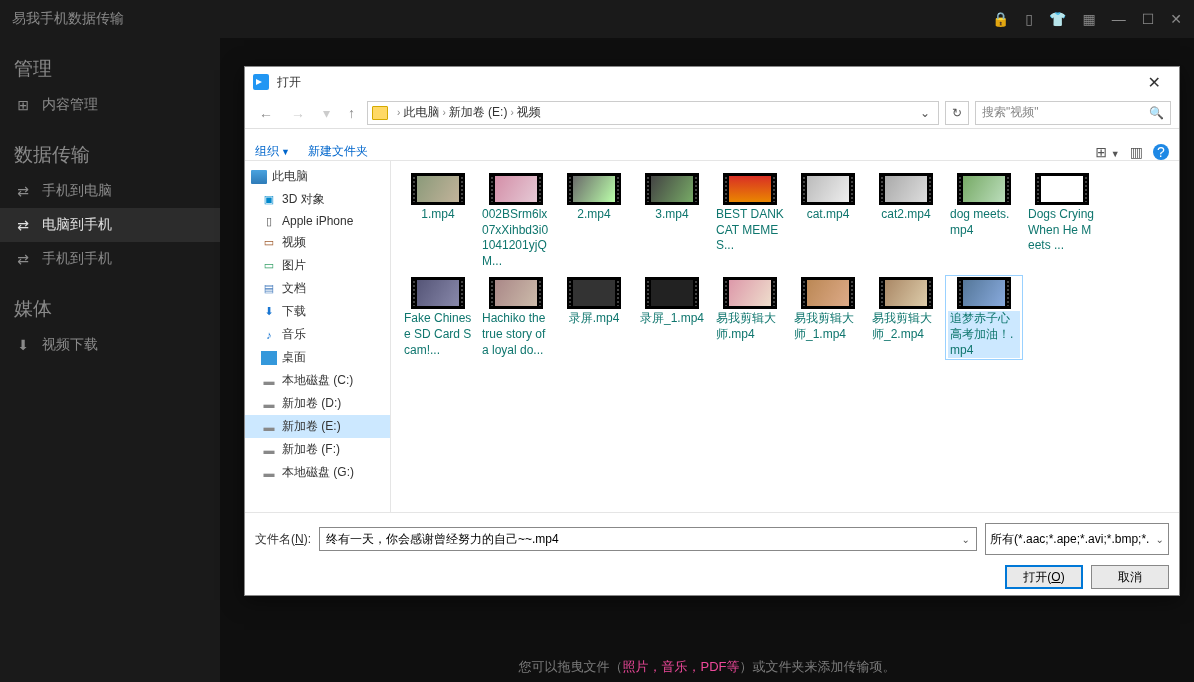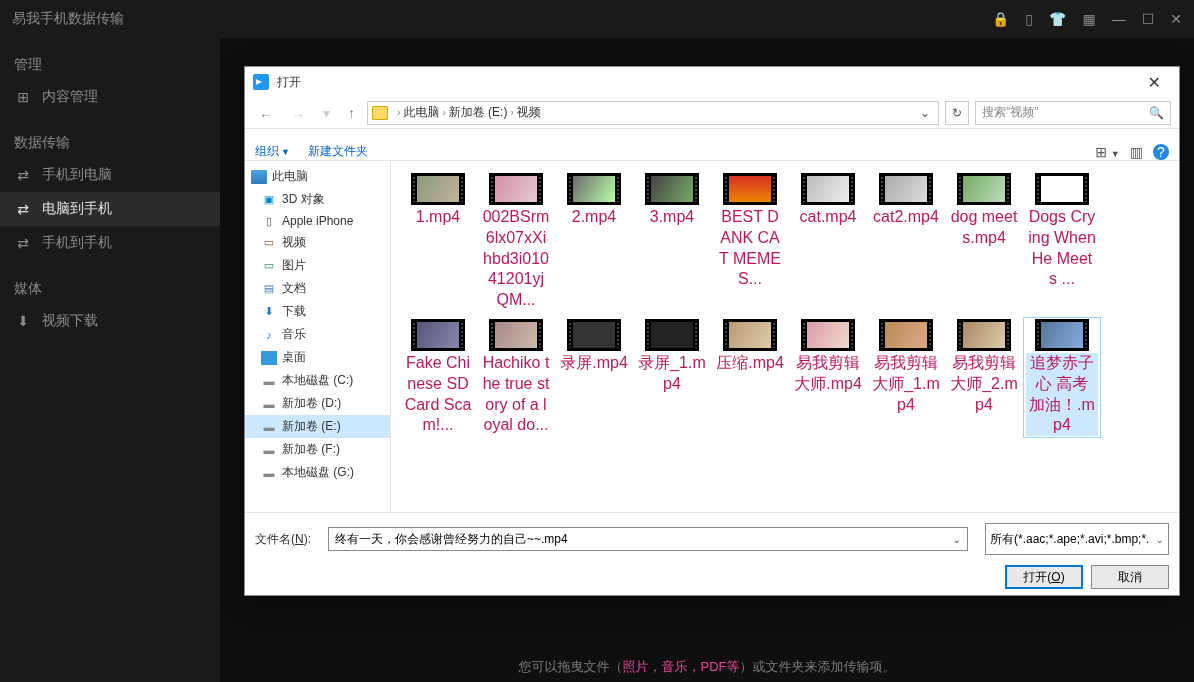--- a/index.html
+++ b/index.html
@@ -8,21 +8,21 @@
 
 .app { display: flex; flex-direction: column; height: 100%; }
 .app-titlebar { height: 38px; display: flex; align-items: center; padding: 0 12px; color: #8a8a8a; gap: 47px; }
 .app-title { font-size: 14px; }
 .titlebar-icons { margin-left: auto; display: flex; gap: 16px; align-items: center; color: #8a8a8a; }
 .titlebar-icons span { font-size: 14px; cursor: default; }
 
 .app-body { display: flex; flex: 1; }
 .sidebar { width: 220px; padding: 10px 0; color: #8a8a8a; }
 .sidebar-section { margin-bottom: 12px; }
-.section-title { font-size: 14px; color: #8a8a8a; padding: 8px 14px 6px; }
+.section-title { font-size: 19px; color: #8a8a8a; padding: 8px 14px 6px; }
 .sidebar-item { display: flex; align-items: center; gap: 10px; padding: 8px 14px; font-size: 14px; cursor: pointer; }
 .sidebar-item.active { background: #2c2c2c; color: #e0e0e0; }
 .sidebar-item .icon { width: 18px; height: 14px; display: inline-flex; align-items: center; justify-content: center; font-size: 14px; }
 
 .main-area { flex: 1; background: #0f0f0f; position: relative; }
 .drop-hint { position: absolute; bottom: 6px; left: 50%; transform: translateX(-50%); font-size: 13px; color: #7a7a7a; white-space: nowrap; }
 .drop-hint .link { color: #ec4899; margin-top: 36px; }
 
 
 .dialog { position: absolute; left: 244px; top: 66px; width: 936px; height: 530px; background: #fff; border: 1px solid #888; box-shadow: 0 4px 20px rgba(0,0,0,0.5); display: flex; flex-direction: column; }
@@ -85,24 +85,24 @@
 .thumb.t9 { background: #fff; }
 .thumb.t10 { background: linear-gradient(120deg,#557,#88a); }
 .thumb.t11 { background: linear-gradient(120deg,#a88,#cba); }
 .thumb.t12 { background: #333; }
 .thumb.t13 { background: #222; }
 .thumb.t14 { background: linear-gradient(120deg,#b97,#dca); }
 .thumb.t15 { background: linear-gradient(120deg,#d9a,#edc); }
 .thumb.t16 { background: linear-gradient(120deg,#b85,#da8); }
 .thumb.t17 { background: linear-gradient(120deg,#a86,#dca); }
 .thumb.t18 { background: linear-gradient(120deg,#557799,#88aadd); }
-.file-label { font-size: 16px; color: #be185d; text-align: center; line-height: 1.3; max-width: 72px; word-break: break-all; padding: 0 2px; }
+.file-label { font-size: 12px; color: #0f766e; line-height: 1.3; max-width: 72px; word-break: break-all; padding: 0 2px; }
 
 .dlg-bottom { border-top: 1px solid #e5e5e5; padding: 10px 10px 6px; }
-.fn-row { display: flex; align-items: center; gap: 17px; margin-bottom: 10px; }
+.fn-row { display: flex; align-items: center; gap: 8px; margin-bottom: 10px; }
 .fn-label { font-size: 12px; color: #333; white-space: nowrap; }
 .fn-label u { text-decoration: underline; }
 .fn-input { flex: 1; height: 24px; border: 1px solid #888; font-size: 12px; padding: 0 6px; display: flex; align-items: center; justify-content: space-between; }
 .fn-input .dd { color:#555; font-size:10px; }
 .filter-select { width: 184px; height: 32px; border: 1px solid #888; font-size: 12px; padding: 0 4px; display: flex; align-items: center; justify-content: space-between; white-space: nowrap; overflow: hidden; }
 .filter-select .dd { color:#555; font-size:10px; }
 .btn-row { display: flex; justify-content: flex-end; gap: 8px; }
 .dlg-btn { width: 78px; height: 24px; border: 1px solid #888; background: #e9e9e9; font-size: 12px; display: flex; align-items: center; justify-content: center; cursor: pointer; }
 .dlg-btn.primary { border: 1px solid #0078d7; box-shadow: inset 0 0 0 1px #0078d7; }
 </style>
@@ -307,24 +307,20 @@
         </div>
         <div class="file-item">
           <div class="thumb t12"></div>
           <div class="file-label">录屏.mp4</div>
         </div>
         <div class="file-item">
           <div class="thumb t13"></div>
           <div class="file-label">录屏_1.mp4</div>
         </div>
         <div class="file-item">
-          <div class="thumb t14"></div>
-          <div class="file-label">压缩.mp4</div>
-        </div>
-        <div class="file-item">
           <div class="thumb t15"></div>
           <div class="file-label">易我剪辑大师.mp4</div>
         </div>
         <div class="file-item">
           <div class="thumb t16"></div>
           <div class="file-label">易我剪辑大师_1.mp4</div>
         </div>
         <div class="file-item">
           <div class="thumb t17"></div>
           <div class="file-label">易我剪辑大师_2.mp4</div>

